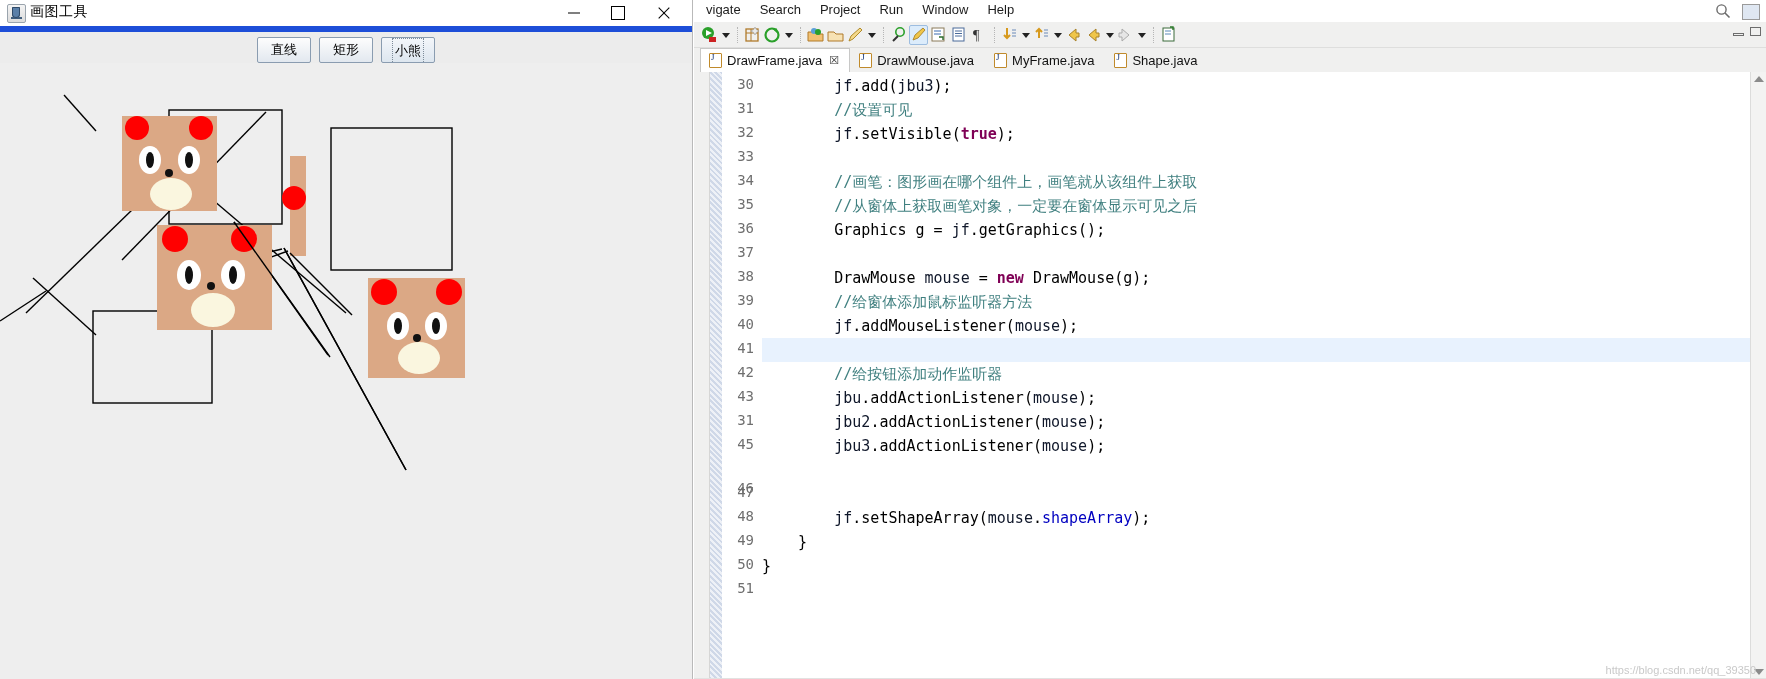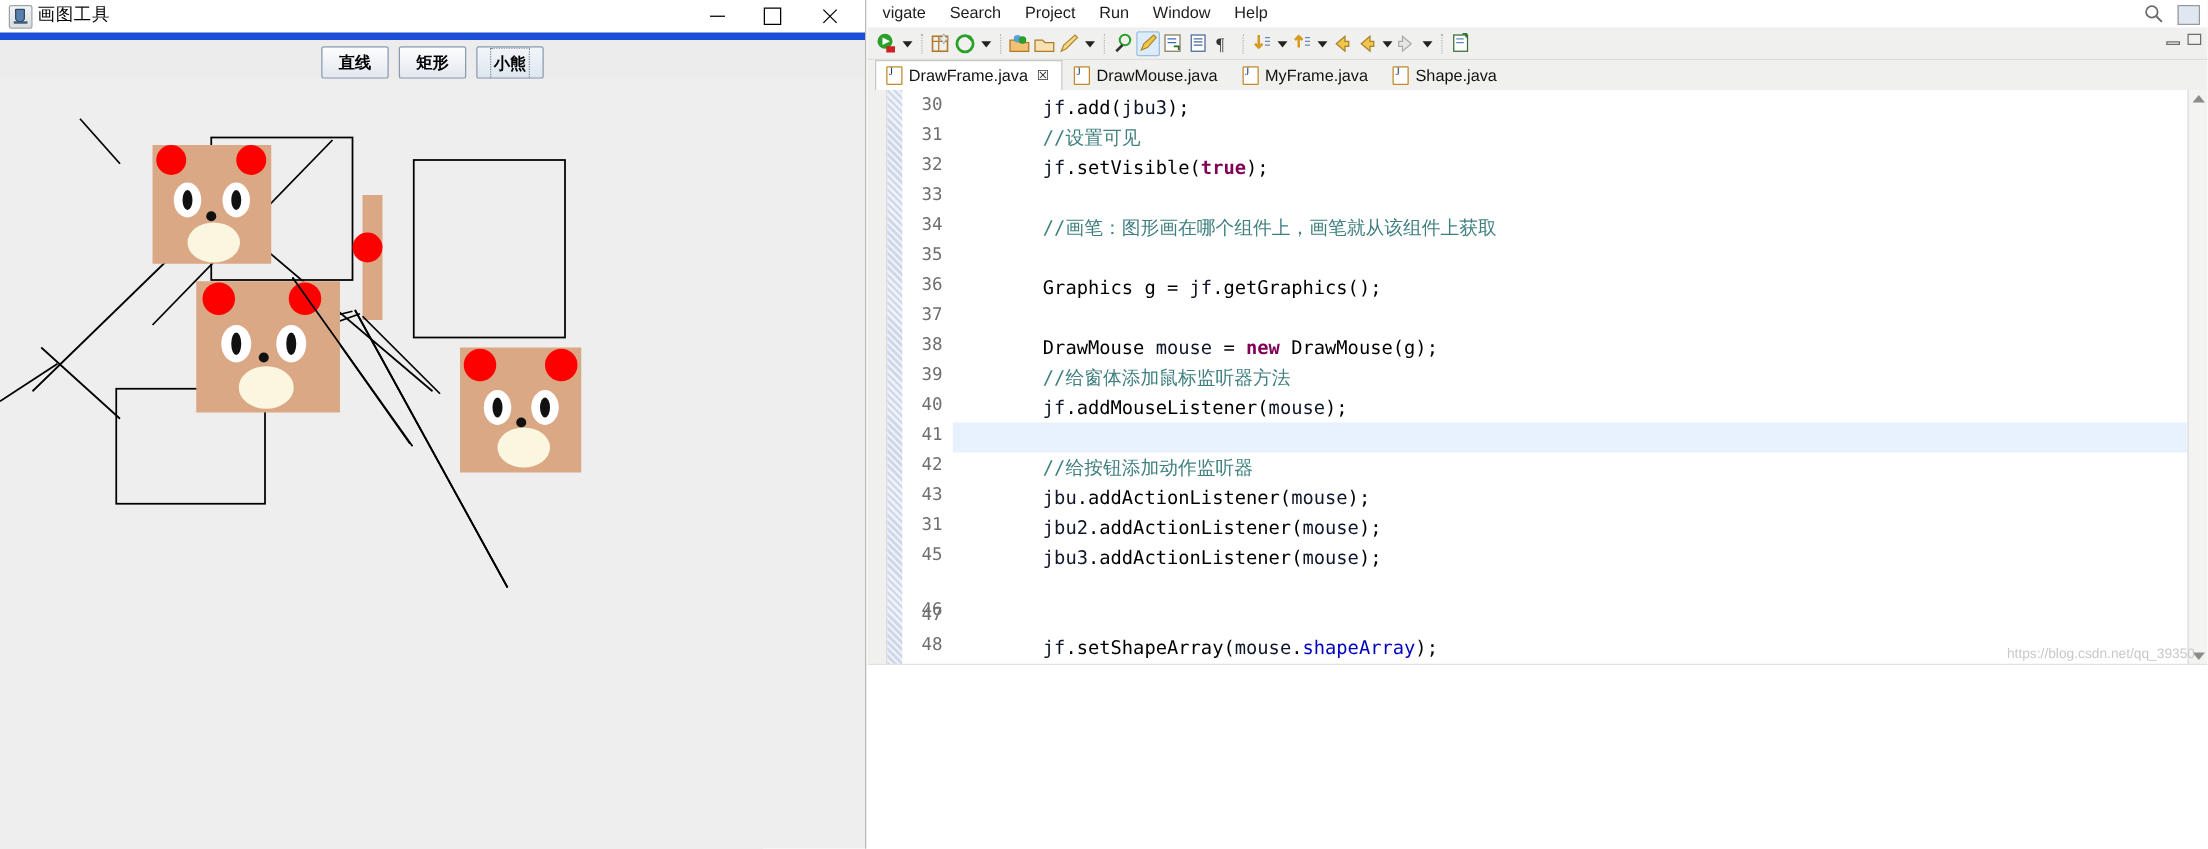--- a/index.html
+++ b/index.html
@@ -24,33 +24,33 @@
   .wbtn{position:absolute;top:0;height:26px;width:44px;}
   .wbtn i{position:absolute;left:50%;top:50%;}
   .w-min{right:96px;}
   .w-min i{width:12px;height:1px;background:#000;transform:translate(-50%,-50%);}
   .w-max{right:52px;}
   .w-max i{width:12px;height:12px;border:1px solid #000;transform:translate(-50%,-50%);}
   .w-close{right:6px;}
   .w-close i{width:15px;height:1px;background:#000;transform:translate(-50%,-50%) rotate(45deg);}
   .w-close i+i{transform:translate(-50%,-50%) rotate(-45deg);}
 
-  .swing-toolbar{position:relative;height:36px;background:#ececec;border-bottom:7px solid #0f172a;font-weight:bold;}
+  .swing-toolbar{position:relative;height:36px;background:#ececec;border-bottom:7px solid #0f172a;}
   .sw-btns{position:absolute;left:0;right:0;top:5px;display:flex;justify-content:center;gap:8px;}
   .sw-btn{min-width:54px;height:26px;line-height:24px;text-align:center;font-size:13px;color:#000;
           background:linear-gradient(#fdfdfd,#e2e8ef);border:1px solid #8a9cb0;border-radius:2px;
           padding:0 8px;box-sizing:border-box;cursor:pointer;}
   .sw-btn.sel{background:linear-gradient(#f3f6fa,#dde6ef);}
   .sw-btn.sel .inner{display:inline-block;border:1px dotted #7d8b99;padding:0 2px;}
 
   .canvas{position:absolute;left:0;top:63px;width:692px;height:616px;background:#eeeeee;}
   .canvas svg{display:block;}
 
   
-  .ide{position:absolute;left:694px;top:0;width:1072px;height:532px;background:#f5f5f4;overflow:hidden;}
+  .ide{position:absolute;left:694px;top:0;width:1072px;height:679px;background:#f5f5f4;overflow:hidden;}
   .ide-menu{position:relative;height:22px;background:#ffffff;}
   .menu-items{position:absolute;left:12px;top:2px;display:flex;gap:19px;font-size:13px;color:#1c1c1c;}
   .menu-items span{cursor:default;}
   .menu-search{position:absolute;right:35px;top:3px;width:16px;height:16px;}
   .menu-search svg{display:block;}
   .menu-persp{position:absolute;right:6px;top:4px;width:16px;height:14px;
               border:1px solid #9a9a9a;background:#dfe7f2;}
 
   .ide-toolbar{position:relative;height:25px;background:#f0f0ef;border-bottom:1px solid #dededd;}
   .tb{position:absolute;left:6px;top:2px;display:flex;align-items:center;height:21px;}
@@ -408,20 +408,21 @@
           <div class="ln" style="top: 460px;">49</div>
           <div class="ln" style="top: 484px;">50</div>
           <div class="ln" style="top: 508px;">51</div>
         </div>
       <div class="codearea" id="codearea">
           <div class="code-line" style="top: 2px;"><span class="plain">        </span><span class="ident">jf</span><span class="plain">.add(</span><span class="ident">jbu3</span><span class="plain">);</span></div>
           <div class="code-line" style="top: 26px;"><span class="cmt">        //设置可见</span></div>
           <div class="code-line" style="top: 50px;"><span class="plain">        </span><span class="ident">jf</span><span class="plain">.setVisible(</span><span class="kw">true</span><span class="plain">);</span></div>
           <div class="code-line" style="top: 74px;"></div>
           <div class="code-line" style="top: 98px;"><span class="cmt">        //画笔：图形画在哪个组件上，画笔就从该组件上获取</span></div>
+          <div class="code-line" style="top: 122px;"><span class="cmt">        //从窗体上获取画笔对象，一定要在窗体显示可见之后</span></div>
           <div class="code-line" style="top: 146px;"><span class="plain">        Graphics g = </span><span class="ident">jf</span><span class="plain">.getGraphics();</span></div>
           <div class="code-line" style="top: 170px;"></div>
           <div class="code-line" style="top: 194px;"><span class="plain">        DrawMouse </span><span class="ident">mouse</span><span class="plain"> = </span><span class="kw">new</span><span class="plain"> DrawMouse(g);</span></div>
           <div class="code-line" style="top: 218px;"><span class="cmt">        //给窗体添加鼠标监听器方法</span></div>
           <div class="code-line" style="top: 242px;"><span class="plain">        </span><span class="ident">jf</span><span class="plain">.addMouseListener(</span><span class="ident">mouse</span><span class="plain">);</span></div>
           <div class="hl-row" style="top: 266px;"></div>
           <div class="code-line" style="top: 266px;"></div>
           <div class="code-line" style="top: 290px;"><span class="cmt">        //给按钮添加动作监听器</span></div>
           <div class="code-line" style="top: 314px;"><span class="plain">        </span><span class="ident">jbu</span><span class="plain">.addActionListener(</span><span class="ident">mouse</span><span class="plain">);</span></div>
           <div class="code-line" style="top: 338px;"><span class="plain">        </span><span class="ident">jbu2</span><span class="plain">.addActionListener(</span><span class="ident">mouse</span><span class="plain">);</span></div>

